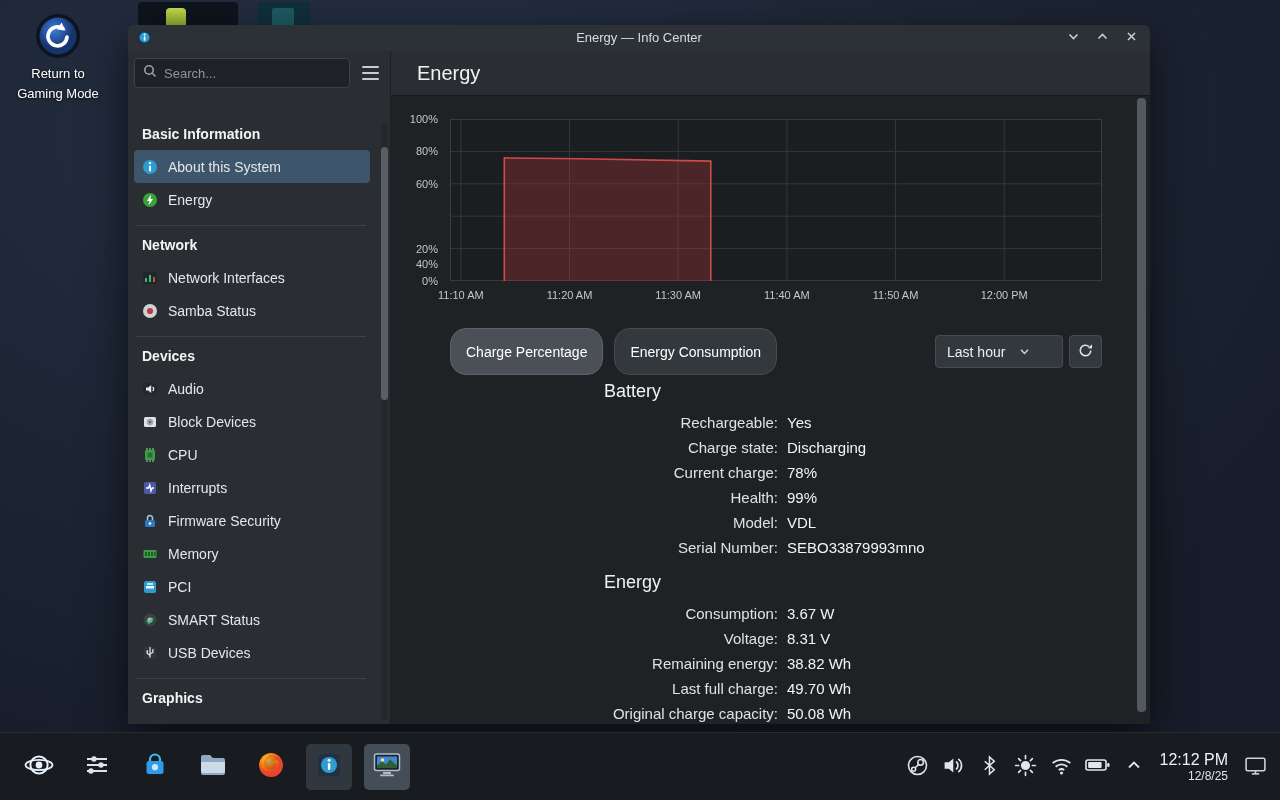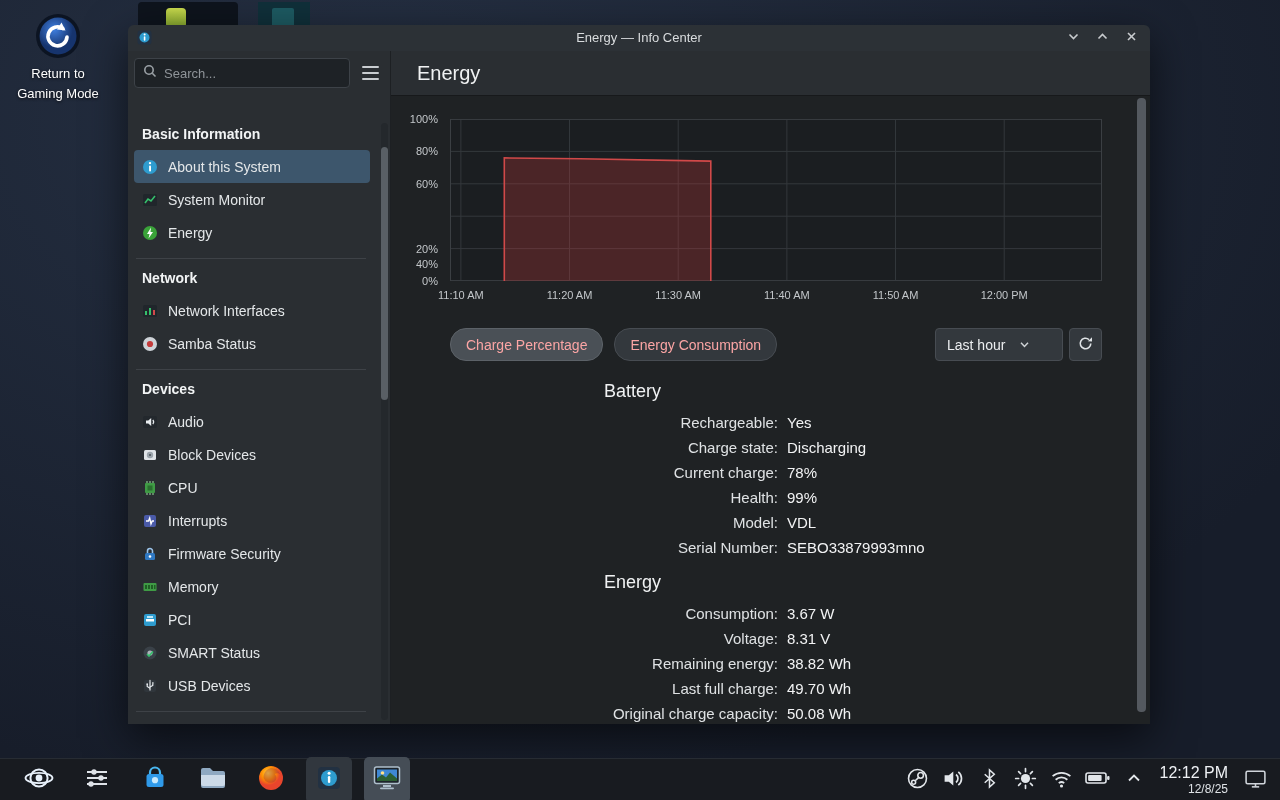--- a/index.html
+++ b/index.html
@@ -50,40 +50,40 @@
   .main-header { flex:0 0 44px; display:flex; align-items:center; padding-left:26px; font-size:20px; color:#f0f2f3; }
   .view { flex:1; background:#1f2224; border-top:1px solid #17191b; position:relative; overflow:hidden; }
 
   .chart-wrap { position:absolute; left:59px; top:23px; width:652px; height:162px; }
   .chart-y { position:absolute; left:-50px; top:0; width:44px; height:162px; }
   .ytick { position:absolute; right:6px; width:44px; text-align:right; font-size:11px; color:#c3c7ca; }
   .chart-x { position:absolute; left:0; top:170px; width:652px; height:16px; }
   .xtick { position:absolute; width:68px; text-align:center; font-size:11px; color:#c3c7ca; }
 
   .ctrl-row { position:absolute; left:59px; top:232px; width:652px; display:flex; align-items:center; }
-  .btn { height:33px; background:#33383d; border:1px solid #474c52; border-radius:16px; color:#fca5a5; font:14px "Liberation Sans",sans-serif; padding:0 15px; cursor:pointer; }
+  .btn { height:47px; background:#33383d; border:1px solid #474c52; border-radius:16px; color:#ffffff; font:14px "Liberation Sans",sans-serif; padding:0 15px; cursor:pointer; }
   .btn.checked { background:#4a5056; border-color:#5c6268; }
   .btn + .btn { margin-left:11px; }
   .spacer { flex:1; }
   .combo { height:33px; min-width:128px; background:#33383d; border:1px solid #474c52; border-radius:4px; color:#eceef0; font-size:14px; display:flex; align-items:center; padding:0 8px 0 11px; gap:14px; cursor:pointer; }
   .iconbtn { width:33px; height:33px; background:#33383d; border:1px solid #474c52; border-radius:4px; display:flex; align-items:center; justify-content:center; margin-left:6px; cursor:pointer; }
 
   .details { position:absolute; left:59px; top:285px; width:652px; }
   .detail-heading { font-size:18px; color:#f0f2f3; margin:0 0 8px 154px; }
   .detail-heading + .detail-row { margin-top:2px; }
   .detail-row { display:grid; grid-template-columns:328px auto; column-gap:9px; line-height:25px; font-size:15px; }
   .detail-row + .detail-heading { margin-top:12px; }
   .detail-label { text-align:right; color:#dfe2e4; }
   .detail-value { color:#f2f3f4; }
 
   .main-scroll { position:absolute; right:4px; top:2px; bottom:6px; width:9px; }
   .main-scroll .thumb { position:absolute; left:0; right:0; top:0; height:99%; background:#54595f; border-radius:4px; }
 
   
-  .taskbar { position:absolute; left:0; right:0; bottom:0; height:42px; background:#181b20; border-top:1px solid #272c33; display:flex; align-items:center; padding:0 8px 0 16px; }
+  .taskbar { position:absolute; left:0; right:0; bottom:0; height:68px; background:#181b20; border-top:1px solid #272c33; display:flex; align-items:center; padding:0 8px 0 16px; }
   .task-btn { width:46px; height:46px; border:none; background:transparent; border-radius:5px; display:flex; align-items:center; justify-content:center; margin-right:12px; cursor:pointer; }
   .task-btn.active { background:#31373e; }
   .task-btn.focused { background:#454d56; }
   .tray { margin-left:auto; display:flex; align-items:center; }
   .tray-btn { width:36px; height:40px; border:none; background:transparent; display:flex; align-items:center; justify-content:center; cursor:pointer; border-radius:4px; }
   .clock { display:flex; flex-direction:column; align-items:flex-end; justify-content:center; margin:0 10px 0 8px; cursor:pointer; }
   .clock .t { font-size:16px; color:#eef1f4; }
   .clock .d { font-size:12px; color:#dfe3e7; }
   .showdesk { width:34px; height:46px; border:none; background:transparent; display:flex; align-items:center; justify-content:center; cursor:pointer; }
 </style>
@@ -171,29 +171,20 @@
                 <circle cx="8" cy="8" r="7" fill="#2e9ccf"></circle>
                 <rect x="7.1" y="6.4" width="1.9" height="6" rx="0.9" fill="#fff"></rect>
                 <circle cx="8" cy="4.1" r="1.2" fill="#fff"></circle>
               </svg>
             </span>
             <span>About this System</span>
           </div>
           <div class="side-item">
             <span class="side-ic">
               <svg width="16" height="16" viewBox="0 0 16 16">
-                <rect x="1" y="2" width="14" height="12" rx="1.5" fill="#20262b"></rect>
-                <polyline points="3,11 6,7 9,9 13,4" stroke="#35c06b" stroke-width="1.6" fill="none"></polyline>
-              </svg>
-            </span>
-            <span>System Monitor</span>
-          </div>
-          <div class="side-item">
-            <span class="side-ic">
-              <svg width="16" height="16" viewBox="0 0 16 16">
                 <circle cx="8" cy="8" r="7" fill="#3aa339"></circle>
                 <polygon points="9,2.5 5,9 7.5,9 6.5,13.5 11,7 8.5,7" fill="#fff"></polygon>
               </svg>
             </span>
             <span>Energy</span>
           </div>
           <div class="side-sep"></div>
           <div class="side-header">Network</div>
           <div class="side-item">
             <span class="side-ic">

